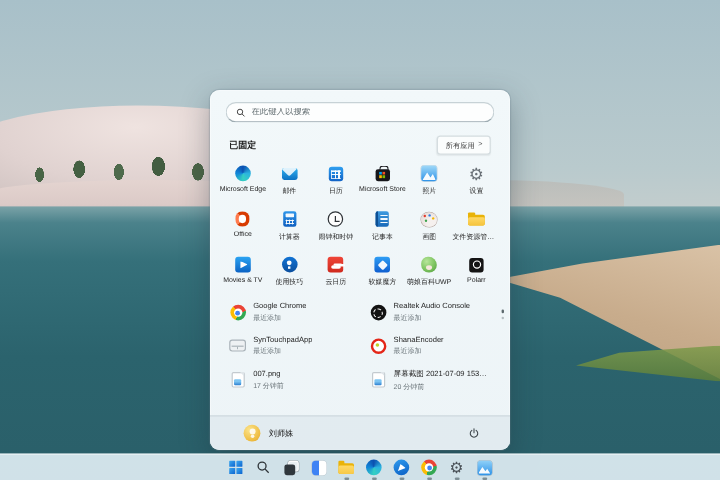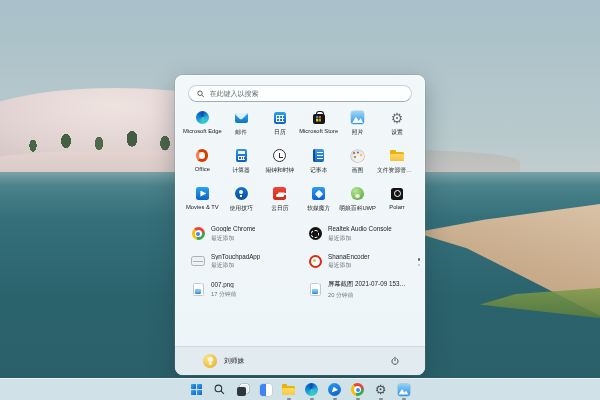--- a/index.html
+++ b/index.html
@@ -216,20 +216,27 @@
     <div class="search-row">
       <div class="search-box">
         <svg width="8" height="8" viewBox="0 0 10 10">
           <circle cx="4" cy="4" r="3" fill="none" stroke="#444" stroke-width="1.1"></circle>
           <line x1="6.3" y1="6.3" x2="9" y2="9" stroke="#444" stroke-width="1.1"></line>
         </svg>
         <input type="text" placeholder="在此键入以搜索" style="">
       </div>
     </div>
 
+    <div class="section-header">
+      <span class="section-title">已固定</span>
+      <div class="pill-btn">
+        <span>所有应用</span>
+        <span class="chev">&gt;</span>
+      </div>
+    </div>
 
     <div class="pinned-grid">
       <div class="tile">
         <div class="ticon">
             <i class="ic-edge"></i>
           </div>
         <span class="lbl">Microsoft Edge</span>
       </div>
       <div class="tile">
         <div class="ticon">

